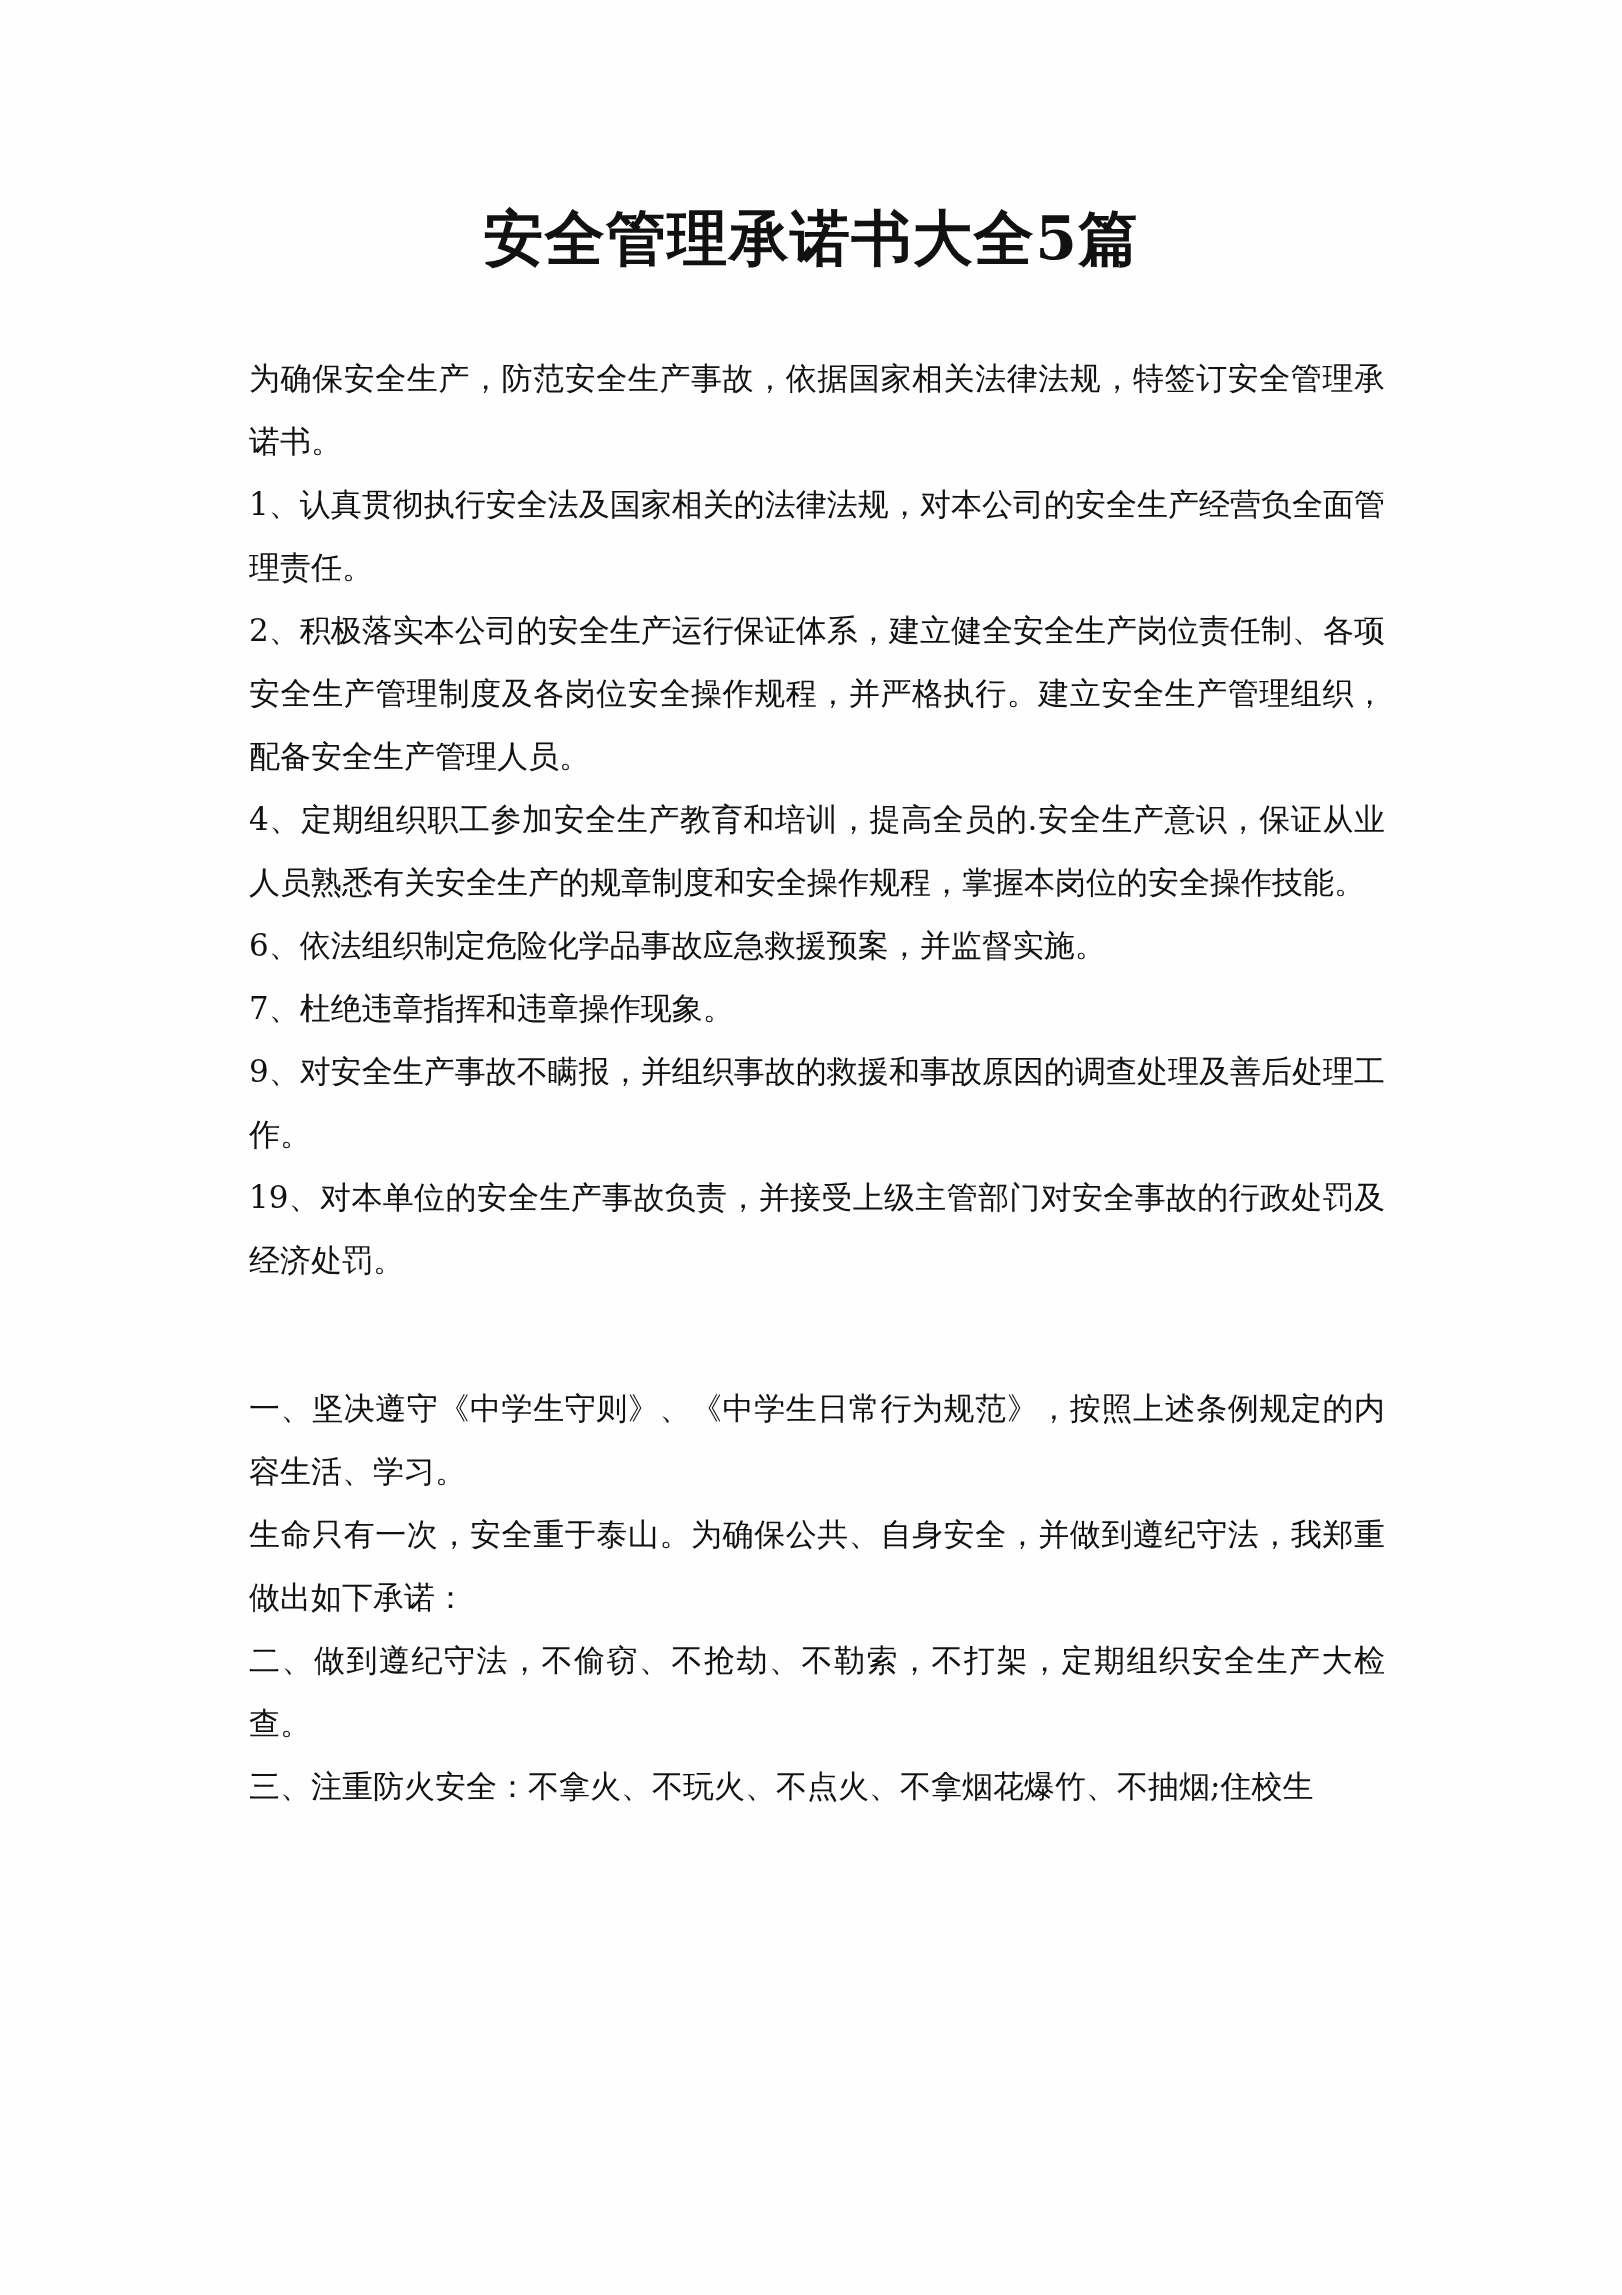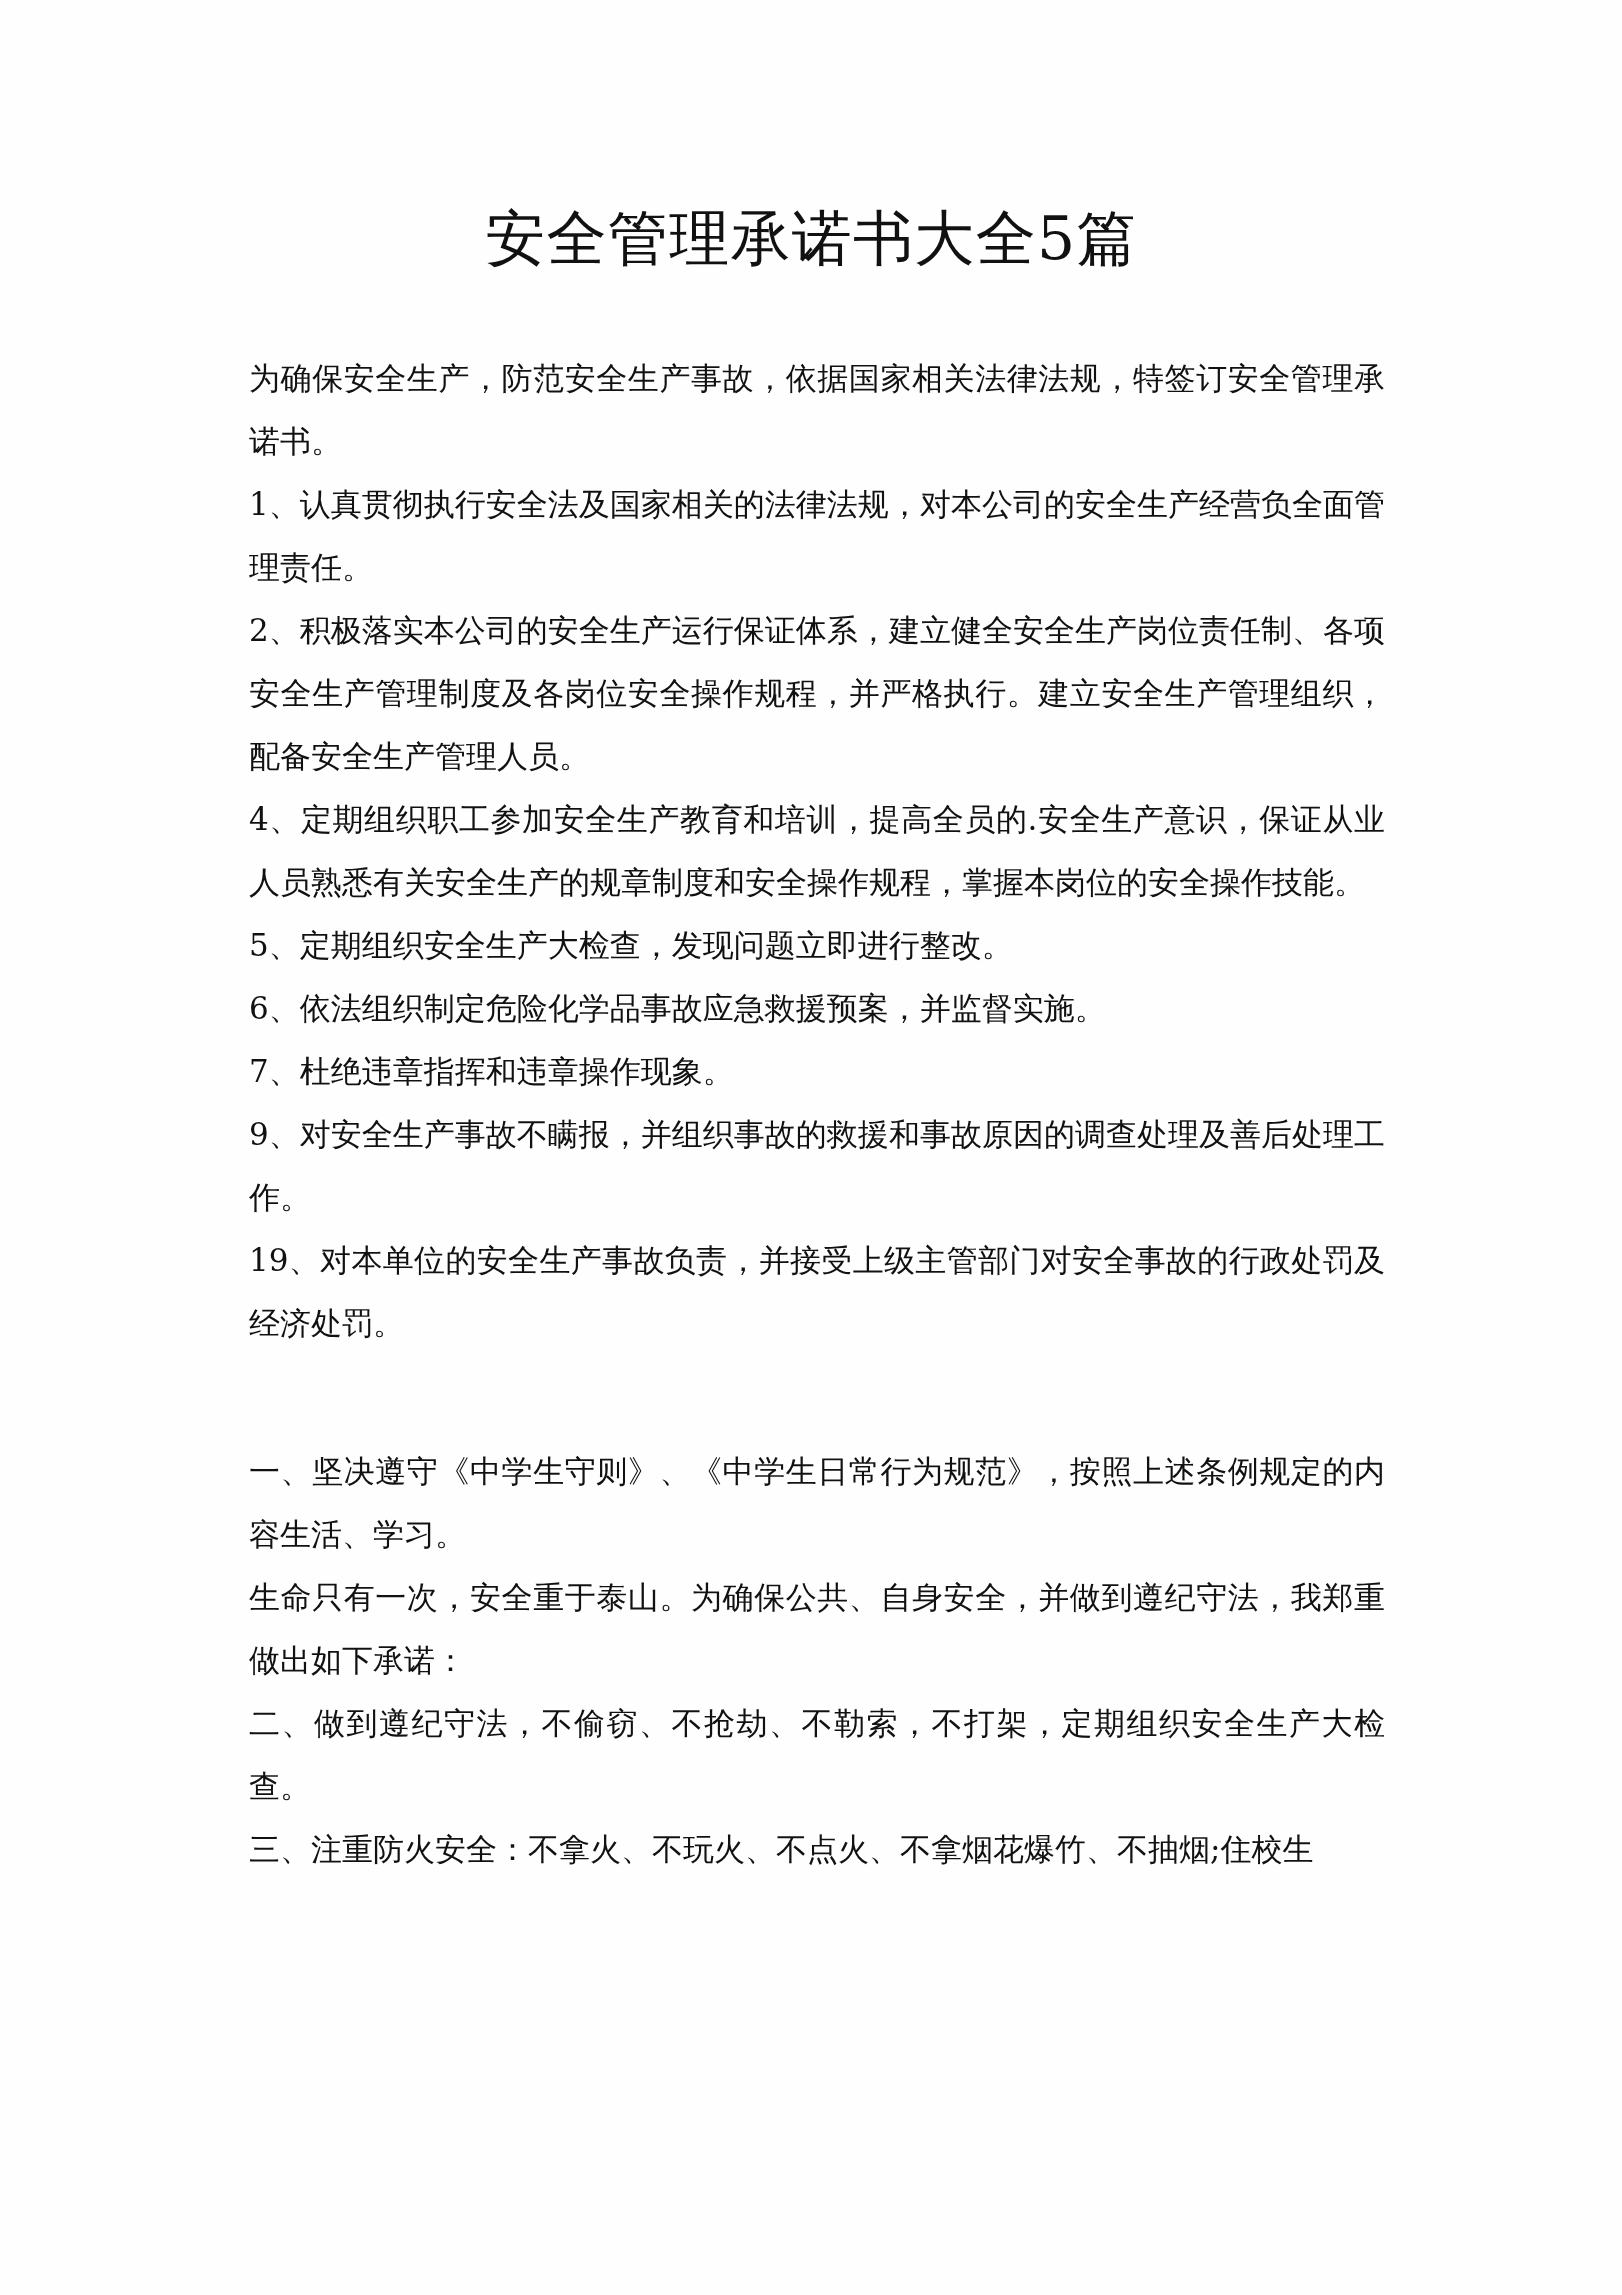--- a/index.html
+++ b/index.html
@@ -24,21 +24,21 @@
   }
   .title {
     position: absolute;
     left: 0;
     width: 1623px;
     top: 196px;
     text-align: center;
     font-size: 60px;
     line-height: 85px;
     letter-spacing: 1.3px;
-    font-weight: normal;
+    font-weight: bold;
     margin: 0;
   }
   .body-text {
     position: absolute;
     left: 249px;
     width: 1136px;
     top: 347px;
   }
   .para {
     margin: 0;
@@ -57,21 +57,20 @@
 
 <div class="page">
   <h1 class="title">安全管理承诺书大全5篇</h1>
 
   <div class="body-text">
     <div>
       <p class="para">为确保安全生产，防范安全生产事故，依据国家相关法律法规，特签订安全管理承诺书。</p>
       <p class="para">1、认真贯彻执行安全法及国家相关的法律法规，对本公司的安全生产经营负全面管理责任。</p>
       <p class="para">2、积极落实本公司的安全生产运行保证体系，建立健全安全生产岗位责任制、各项安全生产管理制度及各岗位安全操作规程，并严格执行。建立安全生产管理组织，配备安全生产管理人员。</p>
       <p class="para">4、定期组织职工参加安全生产教育和培训，提高全员的.安全生产意识，保证从业人员熟悉有关安全生产的规章制度和安全操作规程，掌握本岗位的安全操作技能。</p>
-      <p class="para">5、定期组织安全生产大检查，发现问题立即进行整改。</p>
       <p class="para">6、依法组织制定危险化学品事故应急救援预案，并监督实施。</p>
       <p class="para">7、杜绝违章指挥和违章操作现象。</p>
       <p class="para">9、对安全生产事故不瞒报，并组织事故的救援和事故原因的调查处理及善后处理工作。</p>
       <p class="para">19、对本单位的安全生产事故负责，并接受上级主管部门对安全事故的行政处罚及经济处罚。</p>
     </div>
 
     <div class="section-gap"></div>
 
     <div>
       <p class="para">一、坚决遵守《中学生守则》、《中学生日常行为规范》，按照上述条例规定的内容生活、学习。</p>

